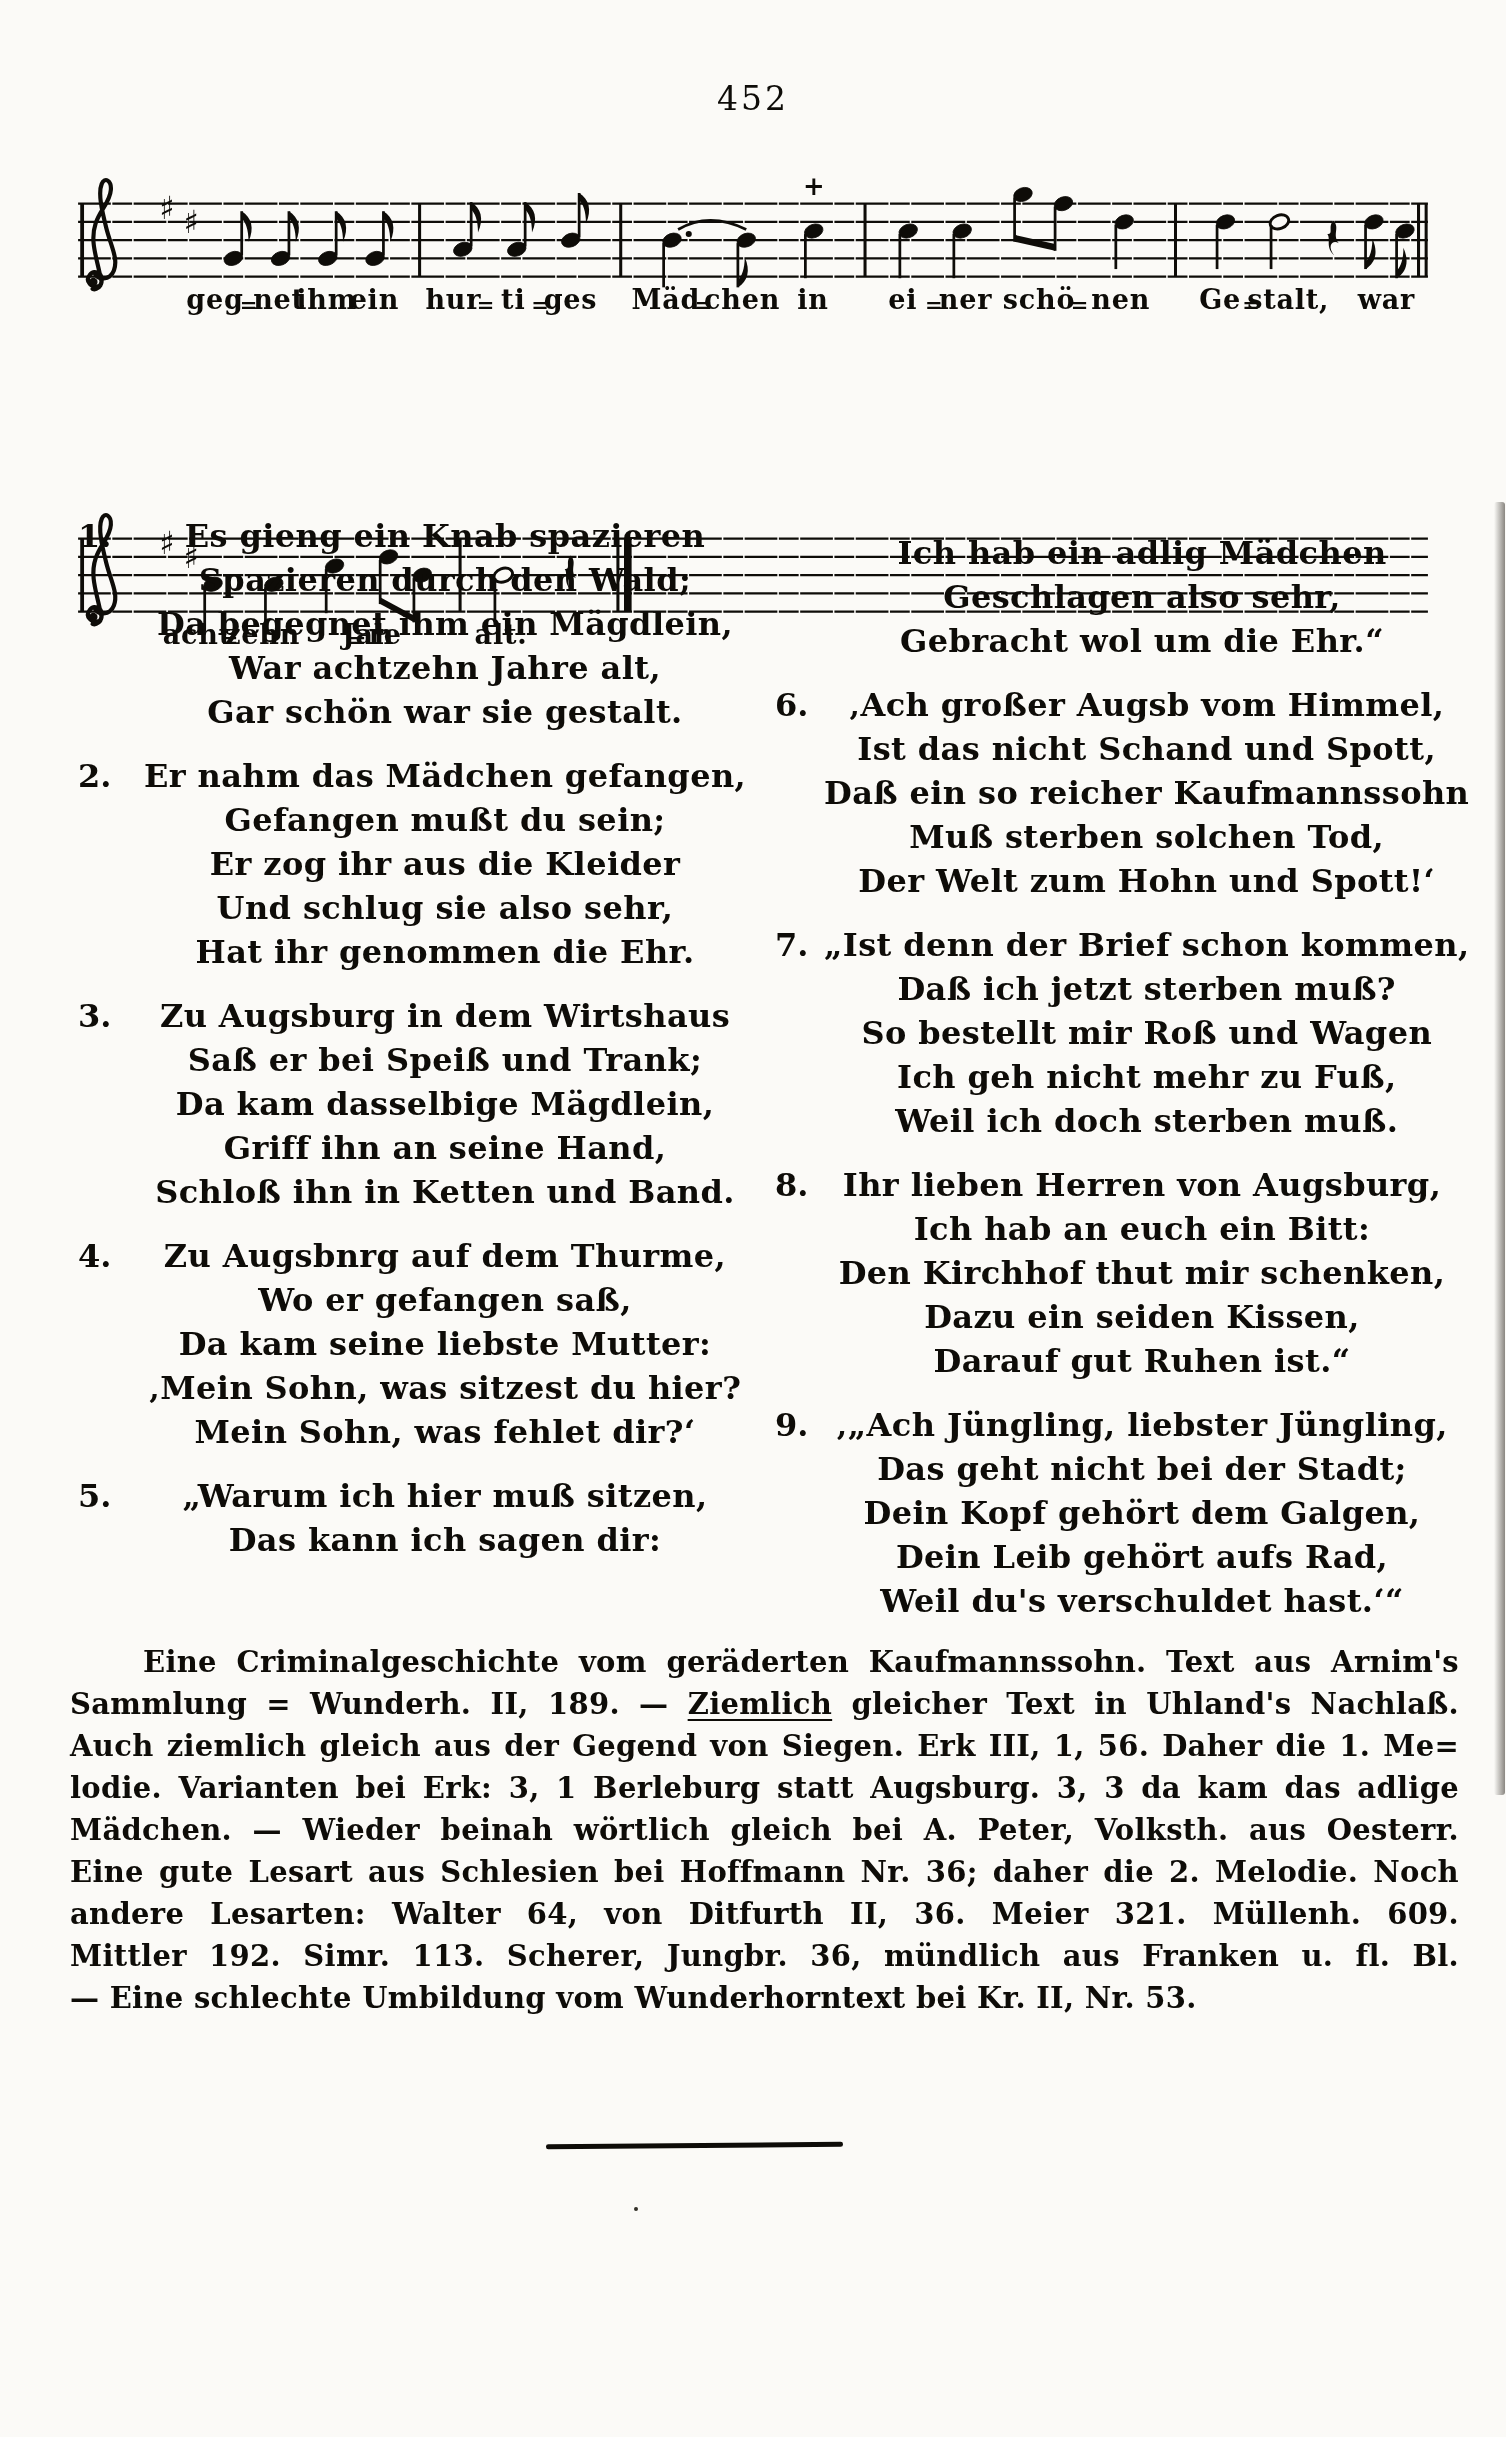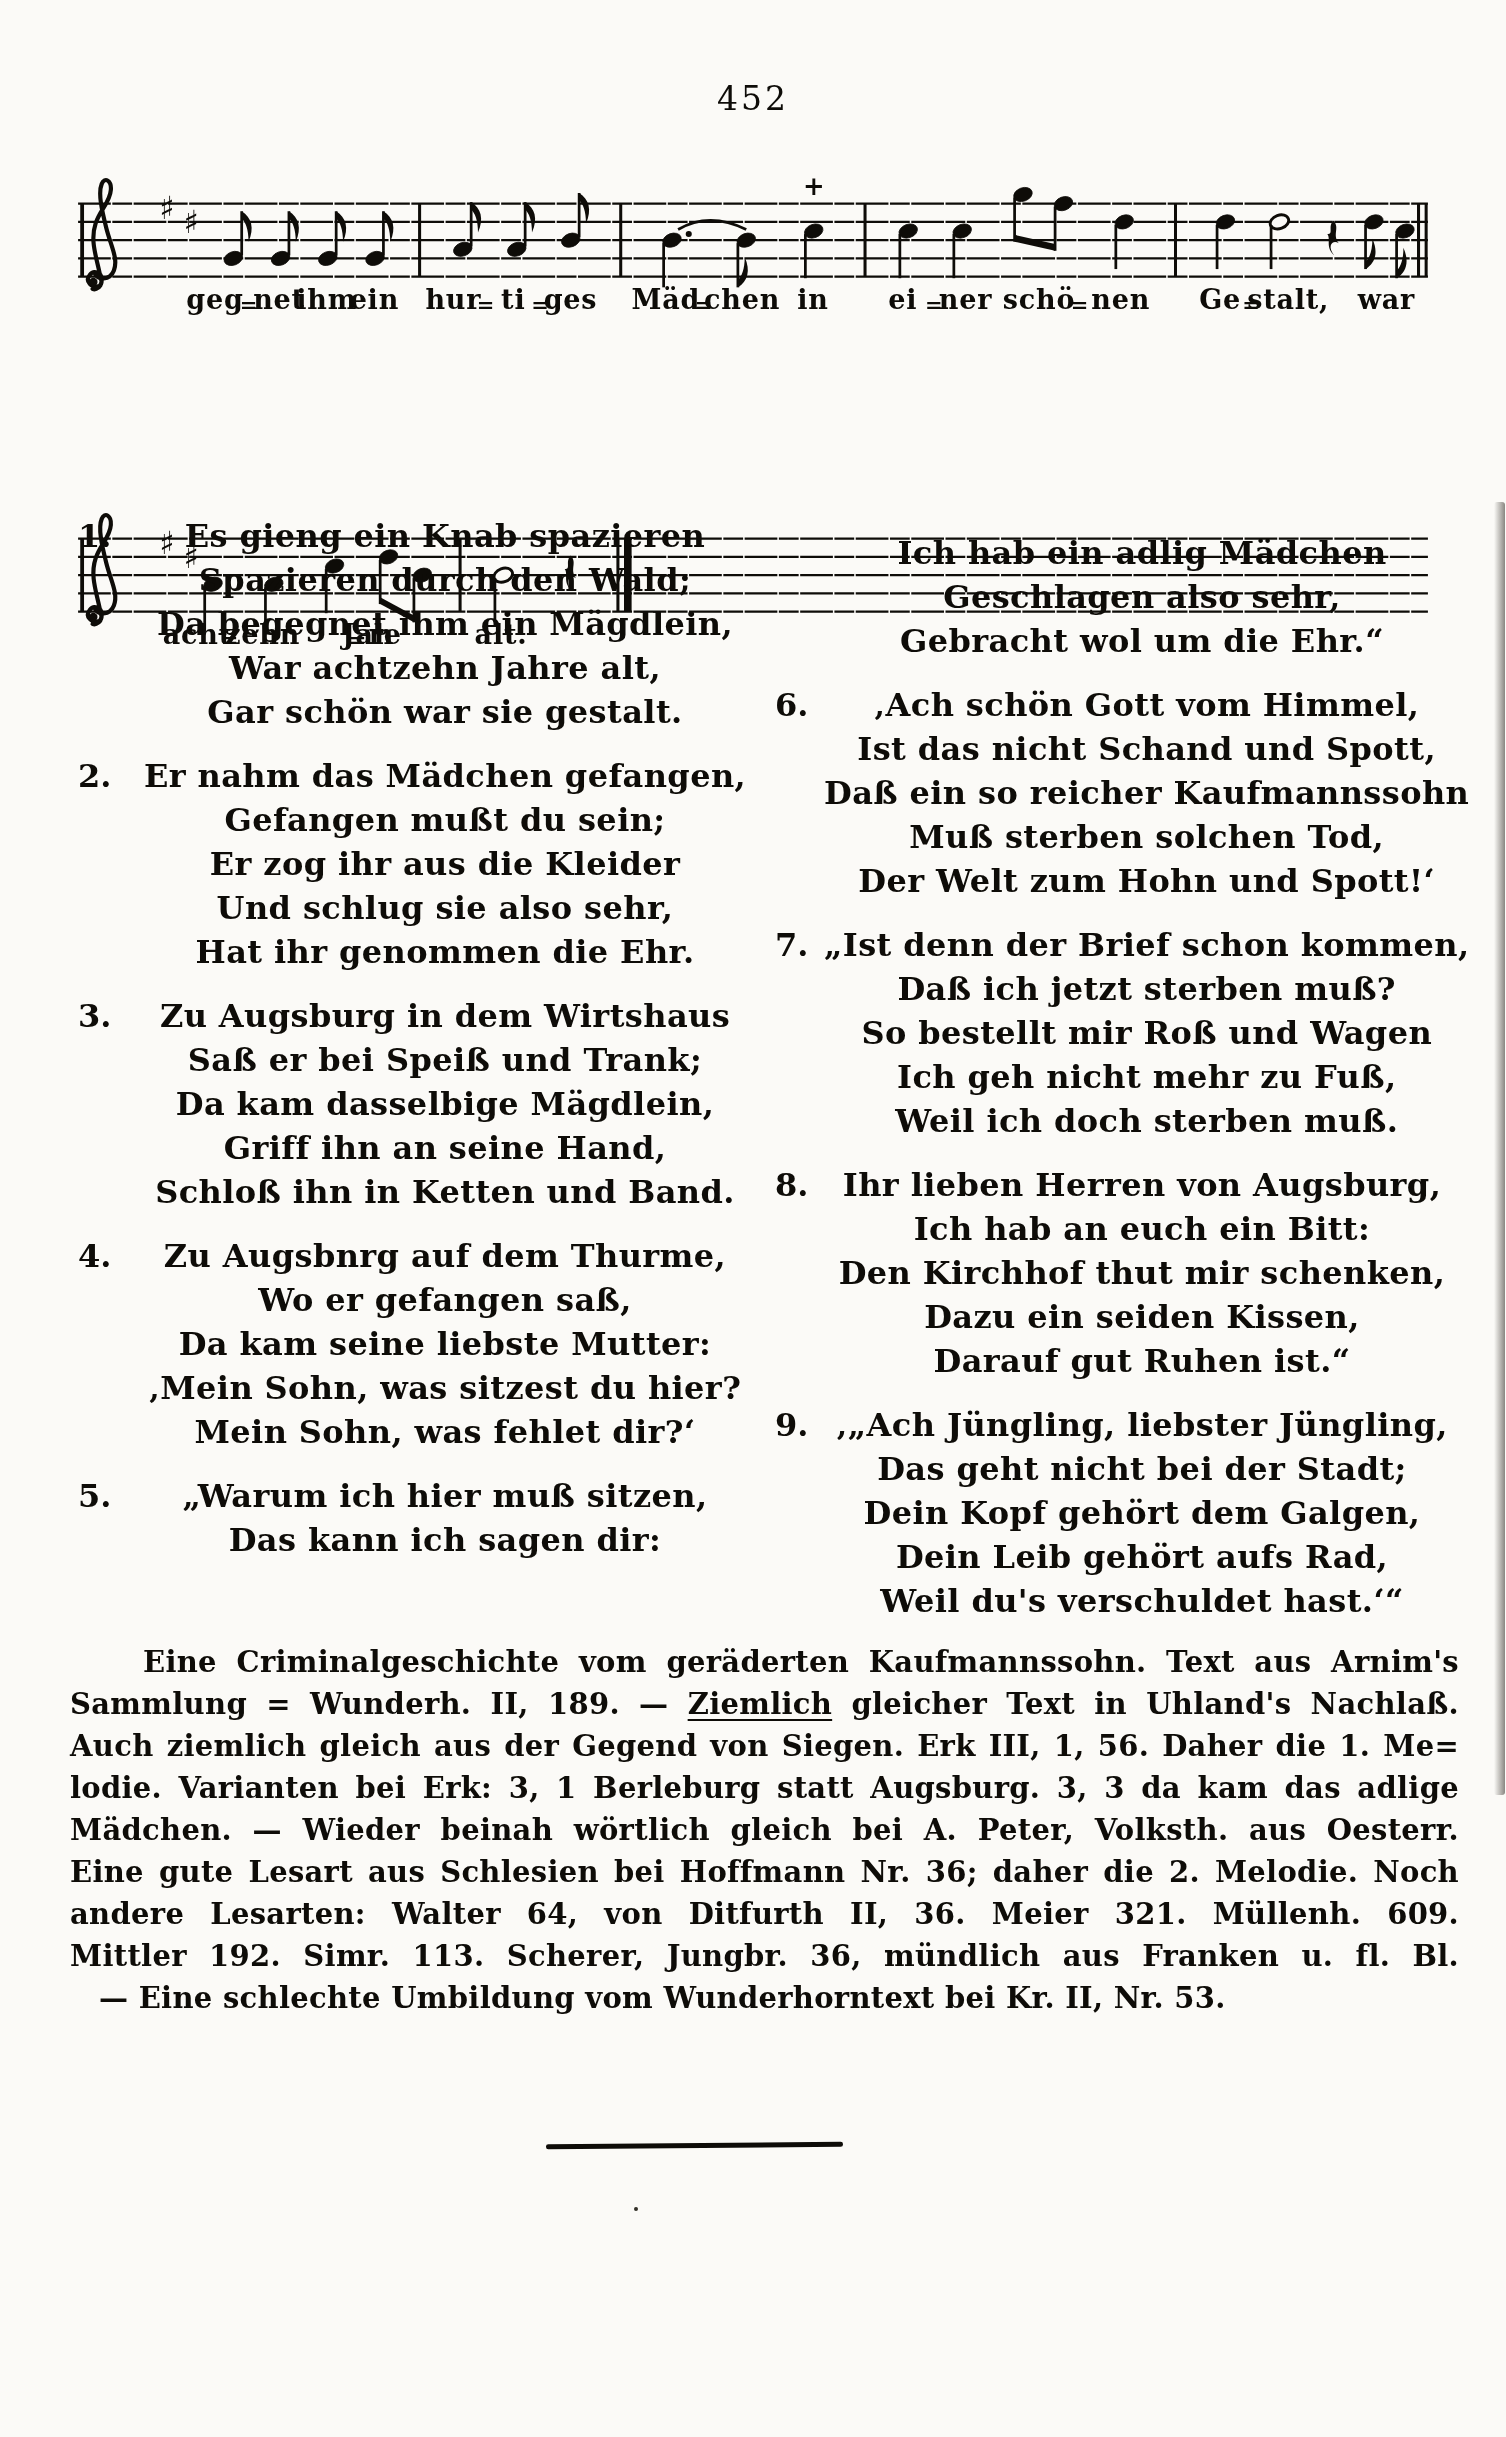--- a/index.html
+++ b/index.html
@@ -19,21 +19,21 @@
   .vcol.right{margin-left:12px;padding-top:16.7px;}
   .stanza{display:flex;margin-bottom:20px;}
   .stanza .num{width:49px;flex:none;font-size:32px;font-weight:bold;line-height:44px;}
   .stanza .vl{flex:1;}
   .vline{font-size:32px;font-weight:bold;line-height:44px;letter-spacing:0.4px;
          white-space:nowrap;text-align:center;}
   .commentary{position:absolute;top:1641px;left:70px;width:1389px;}
   .cline{font-size:29px;font-weight:bold;line-height:42px;letter-spacing:0.3px;
          text-align:justify;text-align-last:justify;}
   .cline.first{text-indent:73px;}
-  .cline.last{text-align-last:left;margin-left:29px;}
+  .cline.last{text-align-last:left;}
   .cline u{text-underline-offset:4.6px;text-decoration-thickness:2.3px;}
   .rule{position:absolute;top:2143px;left:546px;width:297px;height:5.3px;
         background:#0e0c08;transform:rotate(-0.5deg);border-radius:2.3px;}
   .speck{position:absolute;top:2207px;left:634px;width:3.8px;height:3.8px;
          border-radius:50%;background:#333028;}
   .edge{position:absolute;top:502px;left:1494px;width:10.6px;height:1293px;
         background:linear-gradient(to left, rgba(45,40,33,0.55), rgba(45,40,33,0));
         border-radius:3px;}
 </style>
 </head>
@@ -256,21 +256,21 @@
           <div class="num"></div>
           <div class="vl">
             <div class="vline">Ich hab ein adlig Mädchen</div>
             <div class="vline">Geschlagen also sehr,</div>
             <div class="vline">Gebracht wol um die Ehr.“</div>
           </div>
         </div>
         <div class="stanza">
           <div class="num">6.</div>
           <div class="vl">
-            <div class="vline">‚Ach schön Gott vom Himmel,</div>
+            <div class="vline">‚Ach großer Augsb vom Himmel,</div>
             <div class="vline">Ist das nicht Schand und Spott,</div>
             <div class="vline">Daß ein so reicher Kaufmannssohn</div>
             <div class="vline">Muß sterben solchen Tod,</div>
             <div class="vline">Der Welt zum Hohn und Spott!‘</div>
           </div>
         </div>
         <div class="stanza">
           <div class="num">7.</div>
           <div class="vl">
             <div class="vline">„Ist denn der Brief schon kommen,</div>

